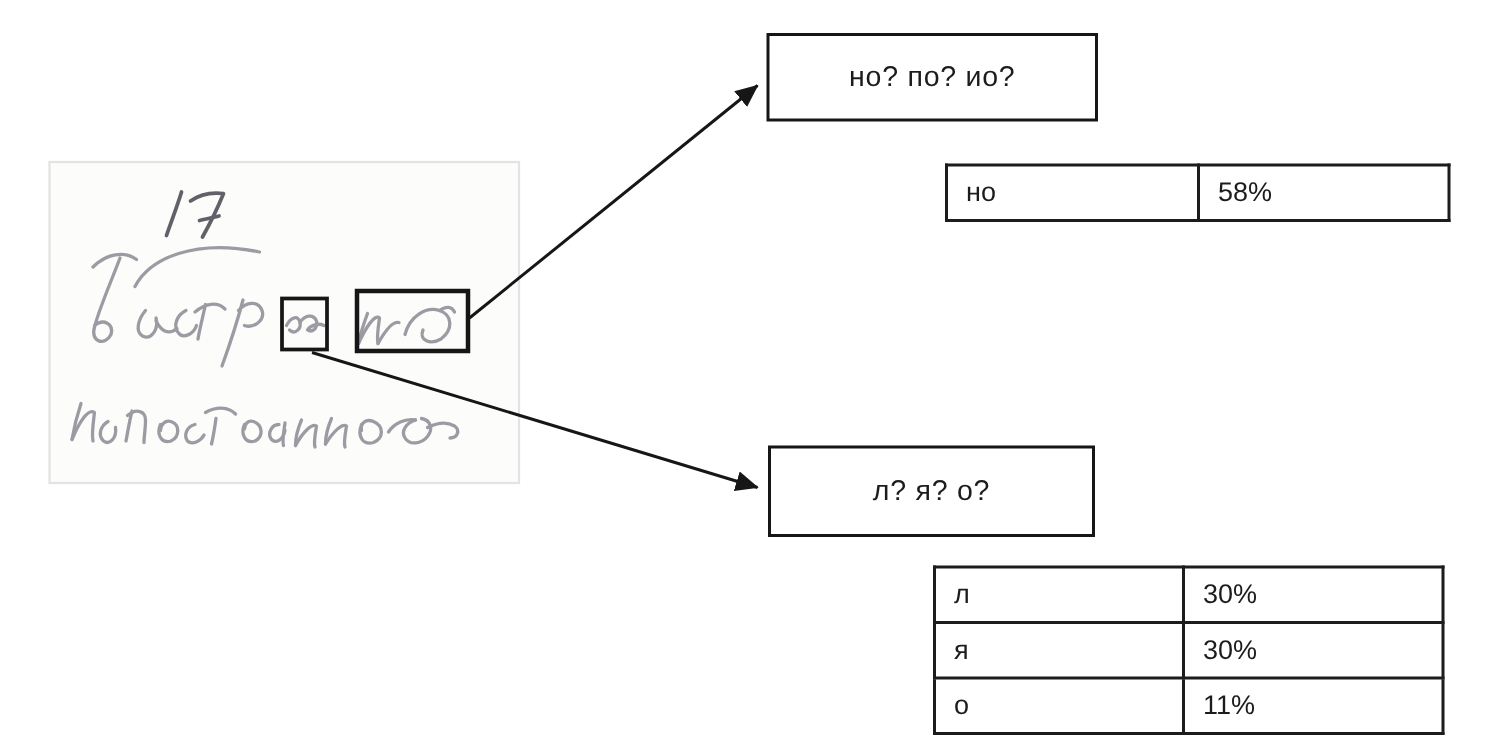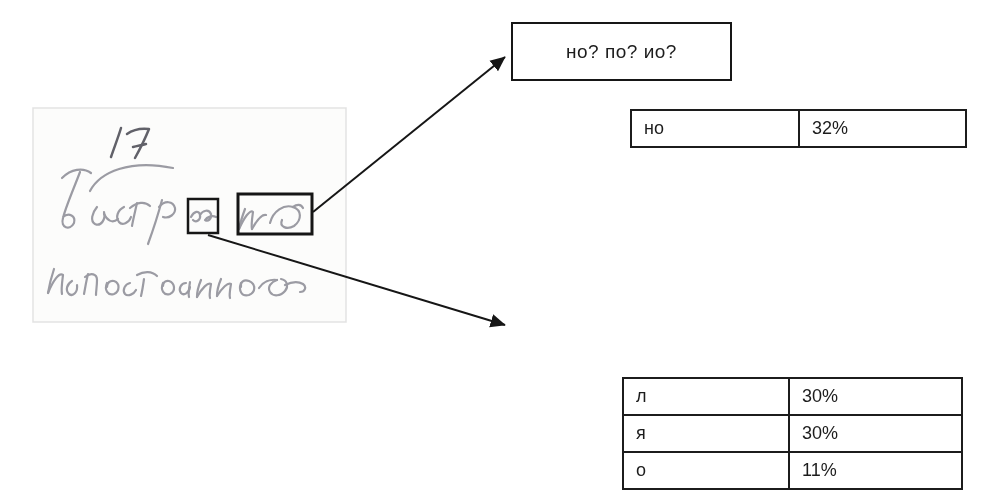--- a/index.html
+++ b/index.html
@@ -125,26 +125,29 @@
       <rect x="238" y="194" width="74" height="40" fill="none" stroke="#161616" stroke-width="3"></rect>
     </g>
 
     <line x1="313" y1="212" x2="505" y2="57" stroke="#161616" stroke-width="2" marker-end="url(#arrowhead)"></line>
     <line x1="208" y1="235" x2="505" y2="325" stroke="#161616" stroke-width="2" marker-end="url(#arrowhead)"></line>
   </svg>
 
   <div class="qbox qbox-top">
     <span>но? по? ио?</span>
   </div>
+  <div class="qbox qbox-bottom">
+    <span>л? я? о?</span>
+  </div>
 
   <table class="ptable ptable-top">
     <tbody>
       <tr>
         <td class="opt-col">но</td>
-        <td>32%</td>
+        <td>58%</td>
       </tr>
     </tbody>
   </table>
 
   <table class="ptable ptable-bottom">
     <tbody>
       <tr>
         <td class="opt-col">л</td>
         <td>30%</td>
       </tr>

